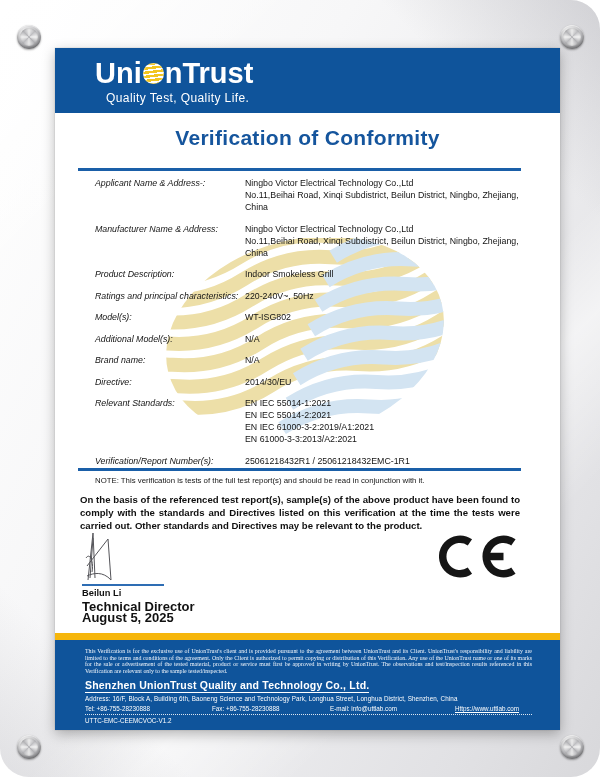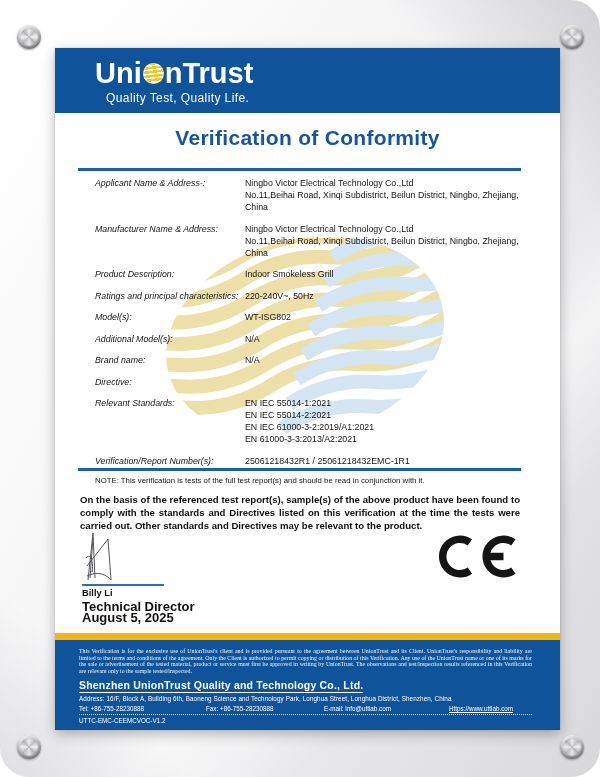--- a/index.html
+++ b/index.html
@@ -49,21 +49,21 @@
 
   .sig-scribble{position:absolute;left:26px;top:480px;z-index:1;}
   .sig-rule{position:absolute;left:27px;top:536px;width:82px;height:2px;background:#2e6db4;z-index:1;}
   .sig-name{position:absolute;left:27px;top:540px;font-size:9.3px;font-weight:bold;color:#111;z-index:1;}
   .sig-title{position:absolute;left:27px;top:551px;font-size:13px;font-weight:bold;color:#111;z-index:1;}
   .sig-date{position:absolute;left:27px;top:562px;font-size:13px;font-weight:bold;color:#111;z-index:1;}
   .ce{position:absolute;left:384px;top:486px;z-index:1;}
 
   .gold-bar{position:absolute;left:0;top:585px;width:100%;height:7px;background:#f6b60b;z-index:2;}
   .pfooter{position:absolute;left:0;top:592px;width:100%;height:90px;background:#0f549b;color:#ffffff;
-    box-sizing:border-box;padding:8px 28px 0 24px;z-index:2;}
+    box-sizing:border-box;padding:8px 28px 0 30px;z-index:2;}
   .disclaimer{margin:0;font-family:"Liberation Serif",serif;font-size:5.9px;line-height:6.7px;text-align:justify;color:#f2f6fb;}
   .company{display:inline-block;margin-top:4px;font-size:10.5px;font-weight:bold;letter-spacing:.2px;
     border-bottom:1px solid #ffffff;padding-bottom:1px;}
   .addr{margin-top:2.5px;font-size:6.3px;letter-spacing:.1px;}
   .contact-row{display:flex;margin-top:2.5px;font-size:6.3px;border-bottom:1px dotted rgba(255,255,255,.85);padding-bottom:2.5px;}
   .contact-row .tel{width:127px;} .contact-row .fax{width:118px;} .contact-row .email{width:125px;}
   .contact-row .web{flex:1;text-decoration:underline;}
   .doc-code{margin-top:2px;font-size:6.3px;}
 
   .watermark{position:absolute;left:105px;top:190px;z-index:0;}
@@ -140,20 +140,21 @@
       <div class="row">
         <div class="cell label">Additional Model(s):</div>
         <div class="cell value">N/A</div>
       </div>
       <div class="row">
         <div class="cell label">Brand name:</div>
         <div class="cell value">N/A</div>
       </div>
       <div class="row">
         <div class="cell label">Directive:</div>
+        <div class="cell value">2014/30/EU</div>
       </div>
       <div class="row">
         <div class="cell label">Relevant Standards:</div>
         <div class="cell value">EN IEC 55014-1:2021
 EN IEC 55014-2:2021
 EN IEC 61000-3-2:2019/A1:2021
 EN 61000-3-3:2013/A2:2021</div>
       </div>
       <div class="row">
         <div class="cell label">Verification/Report Number(s):</div>
@@ -170,21 +171,21 @@
     <svg class="sig-scribble" width="46" height="54" viewBox="0 0 46 54">
       <g fill="none" stroke="#55555a" stroke-width="1">
         <path d="M7 52 L12 5 L14 50"></path>
         <path d="M9 50 L12 10"></path>
         <path d="M6 38 L27 11 L30 52"></path>
         <path d="M30 52 C22 43 12 45 6 48"></path>
         <path d="M5 30 C9 24 13 34 11 44"></path>
       </g>
     </svg>
     <div class="sig-rule"></div>
-    <div class="sig-name">Billy Li</div>
+    <div class="sig-name">Beilun Li</div>
     <div class="sig-title">Technical Director</div>
     <div class="sig-date">August 5, 2025</div>
 
     <svg class="ce" width="90" height="45" viewBox="0 0 120 60">
       <g fill="none" stroke="#151515" stroke-width="10">
         <path d="M41.2 11.2 A23 23 0 1 0 41.2 48.8"></path>
         <path d="M99.2 11.2 A23 23 0 1 0 99.2 48.8"></path>
         <path d="M66 30 H 86"></path>
       </g>
     </svg>

